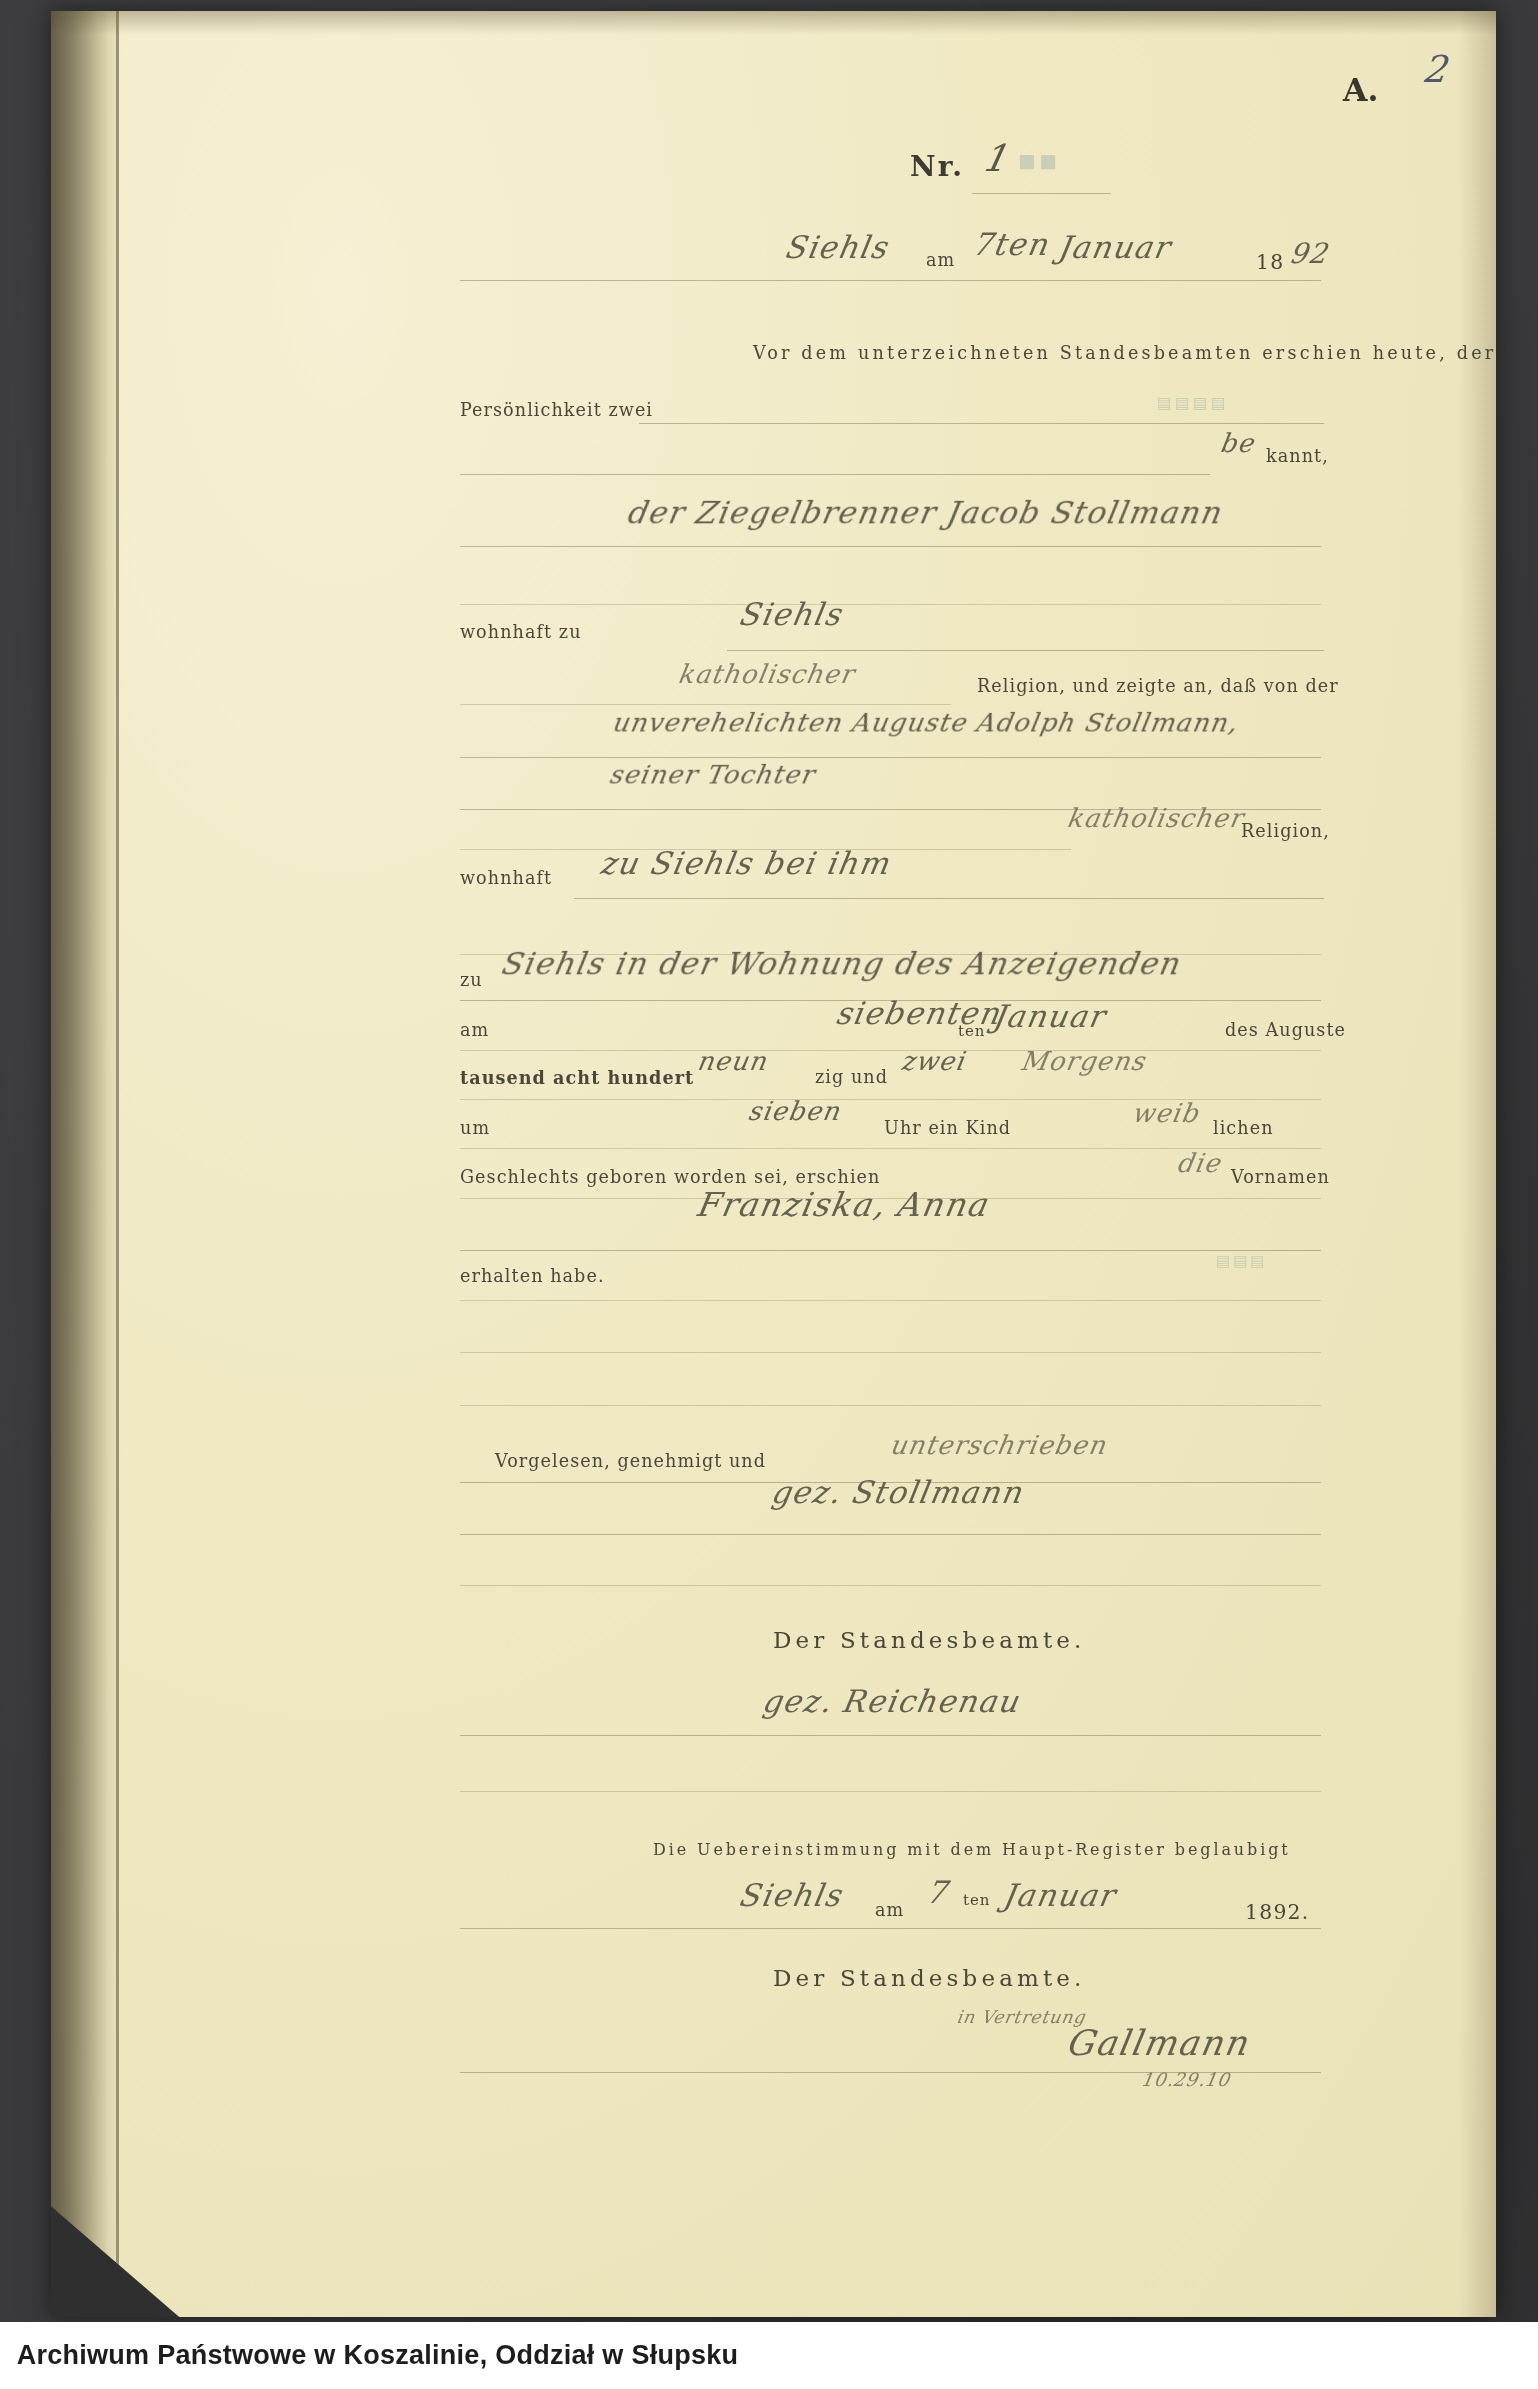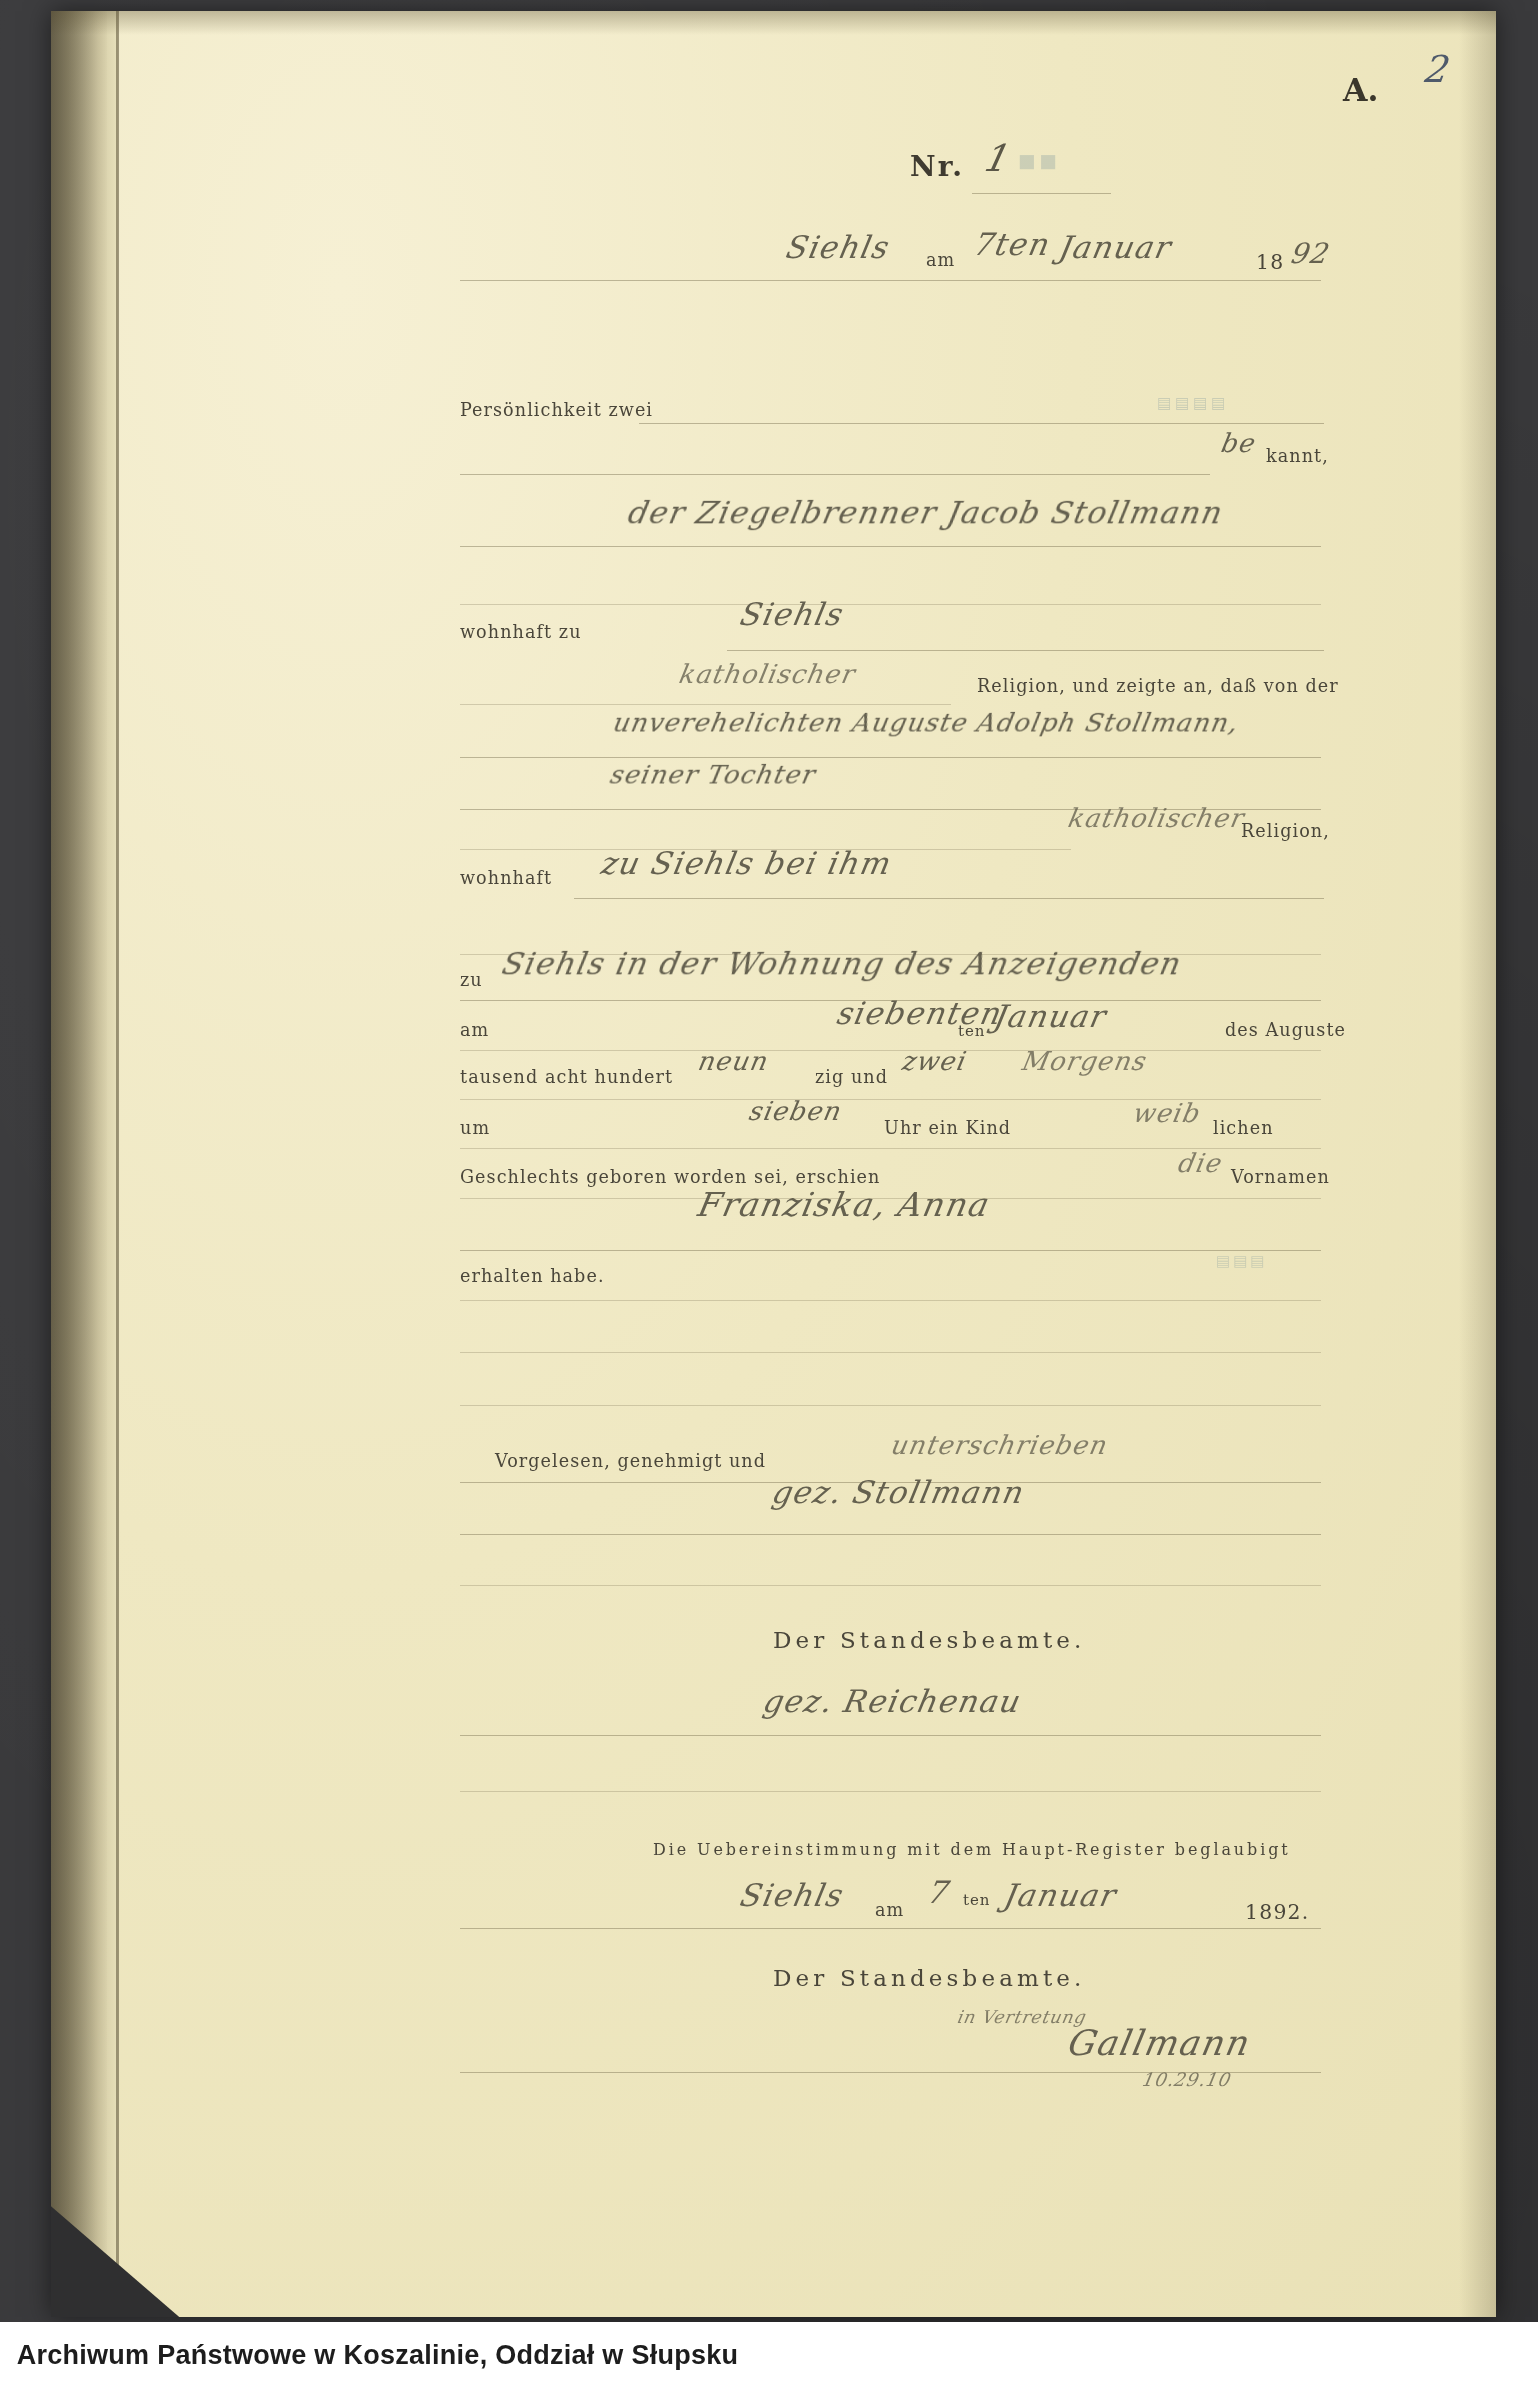--- a/index.html
+++ b/index.html
@@ -224,20 +224,21 @@
     <div class="stamp-ghost" style="left:884px; top:139px;">■■</div>
 
     <div class="abs hand big-hand" style="left:653px; top:218px;">Siehls</div>
     <div class="abs printed" style="left:792px; top:239px;">am</div>
     <div class="abs hand big-hand" style="left:841px; top:215px;">7ten</div>
     <div class="abs hand big-hand" style="left:926px; top:218px;">Januar</div>
     <div class="abs printed" style="left:1122px; top:239px; font-size:20.4px;">18</div>
     <div class="abs hand" style="left:1158px; top:226px; font-size:28px;">92</div>
     <div class="rule" style="left:326px; top:269px; width:861px;"></div>
 
+    <div class="abs printed sp" style="left:619px; top:332px; font-size:17.6px;">Vor dem unterzeichneten Standesbeamten erschien heute, der</div>
     <div class="ghost" style="left:519px; top:329px;">&nbsp;</div>
 
     <div class="abs printed" style="left:326px; top:389px;">Persönlichkeit zwei</div>
     <div class="rule" style="left:505px; top:412px; width:685px;"></div>
     <div class="stamp-ghost" style="left:1023px; top:382px; font-size:15.7px;">▤▤▤▤</div>
 
     <div class="abs hand med-hand" style="left:1088px; top:417px;">be</div>
     <div class="abs printed" style="left:1132px; top:435px;">kannt,</div>
     <div class="rule" style="left:326px; top:463px; width:750px;"></div>
 
@@ -272,21 +273,21 @@
     <div class="abs hand big-hand blur" style="left:369px; top:934px;">Siehls in der Wohnung des Anzeigenden</div>
     <div class="rule" style="left:326px; top:989px; width:861px;"></div>
 
     <div class="abs printed" style="left:326px; top:1009px;">am</div>
     <div class="abs hand big-hand" style="left:704px; top:984px;">siebenten</div>
     <div class="abs printed" style="left:824px; top:1011px; font-size:15px;">ten</div>
     <div class="abs hand big-hand" style="left:861px; top:987px;">Januar</div>
     <div class="abs printed" style="left:1091px; top:1009px;">des Auguste</div>
     <div class="rule faint" style="left:326px; top:1039px; width:861px;"></div>
 
-    <div class="abs printed" style="left:326px; top:1056px;">tausend acht hundert</div>
+    <div class="abs printed" style="left:326px; top:1056px;font-weight:bold;">tausend acht hundert</div>
     <div class="abs hand med-hand" style="left:565px; top:1035px;">neun</div>
     <div class="abs printed" style="left:681px; top:1056px;">zig und</div>
     <div class="abs hand med-hand" style="left:769px; top:1035px;">zwei</div>
     <div class="abs hand med-hand light" style="left:889px; top:1035px;">Morgens</div>
     <div class="rule faint" style="left:326px; top:1088px; width:861px;"></div>
 
     <div class="abs printed" style="left:326px; top:1107px;">um</div>
     <div class="abs hand med-hand" style="left:616px; top:1085px;">sieben</div>
     <div class="abs printed" style="left:750px; top:1107px;">Uhr ein Kind</div>
     <div class="abs hand med-hand light" style="left:1000px; top:1087px;">weib</div>

